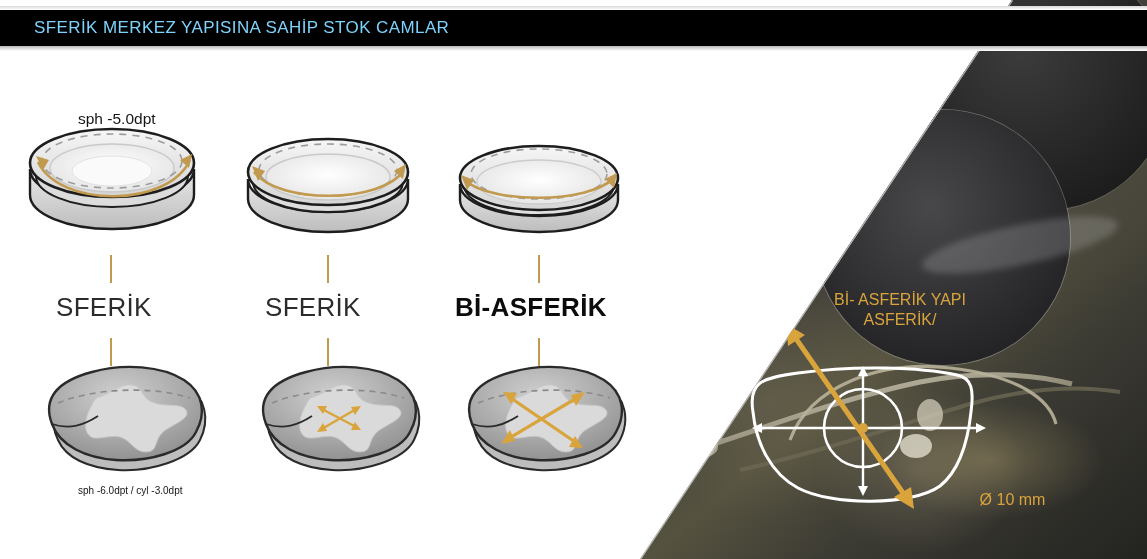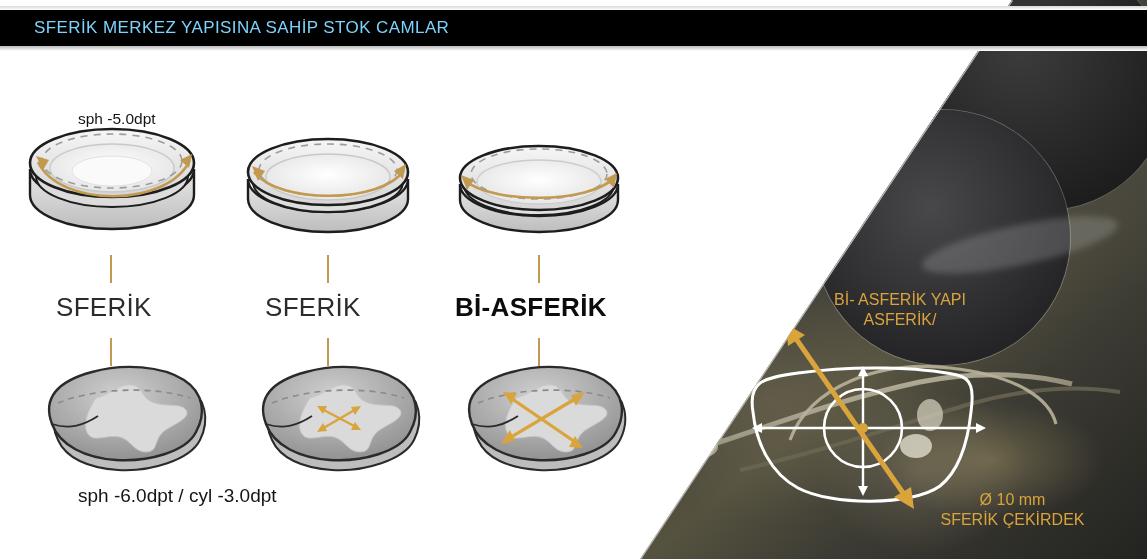--- a/index.html
+++ b/index.html
@@ -39,21 +39,21 @@
       border-radius:50%;background:rgba(225,225,225,.20);filter:blur(3px);transform:rotate(-12deg);}
   .glare{position:absolute;left:255px;top:400px;width:230px;height:120px;border-radius:50%;
       background:radial-gradient(ellipse,rgba(196,178,118,.35),rgba(0,0,0,0) 70%);}
   .diag-line{position:absolute;left:0;top:0;width:527px;height:559px;}
 
   
   .diagram{position:absolute;left:0;top:0;width:780px;height:433px;z-index:3;}
 
   .lbl{position:absolute;color:#151515;white-space:nowrap;}
   .lbl-sph-top{left:78px;top:110px;font-size:15.5px;}
-  .lbl-sph-bot{left:78px;top:485px;font-size:19px;}
+  .lbl-sph-bot{left:78px;top:485px;font-size:10px;}
 
   .cat{position:absolute;white-space:nowrap;color:#2b2b2b;font-size:26px;letter-spacing:.3px;}
   .cat.bold{color:#0c0c0c;font-weight:700;}
 
   .tick{position:absolute;width:2px;background:#c29a4f;}
 
   svg{display:block;overflow:visible;}
 
   
   .ann{position:absolute;color:#d9a43c;white-space:nowrap;z-index:4;text-align:center;
@@ -117,21 +117,20 @@
     </div>
   </div>
 
   <div class="ann ann-top">
     <div>Bİ- ASFERİK YAPI</div>
     <div>ASFERİK/</div>
   </div>
 
   <div class="ann ann-bot">
     <div class="dia">Ø 10 mm</div>
-    <div>SFERİK ÇEKİRDEK</div>
   </div>
 
   <div class="hdr-shade-top"></div>
   <div class="header-bar">
     <div class="title">SFERİK MERKEZ YAPISINA SAHİP STOK CAMLAR</div>
   </div>
   <div class="hdr-shade-bot"></div>
 
   <div class="diagram">
 

